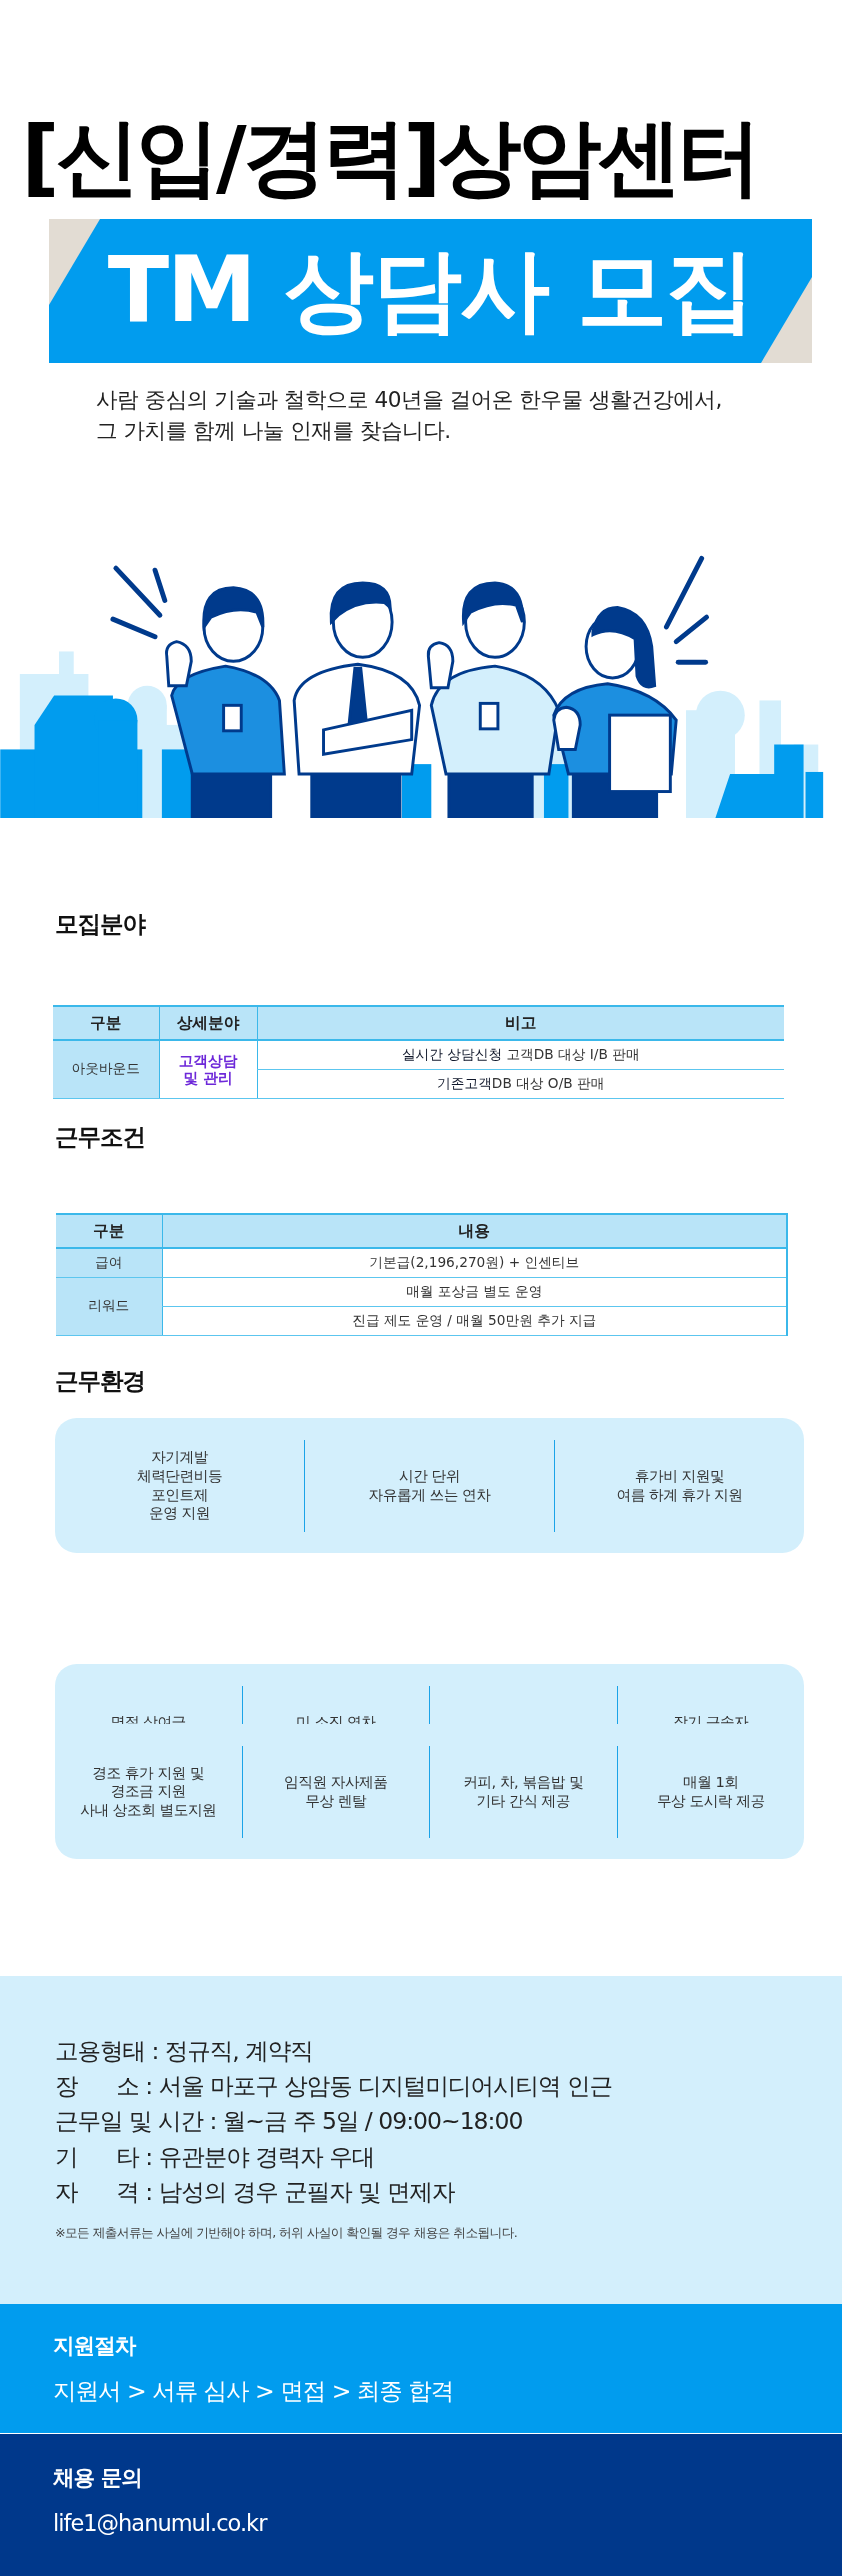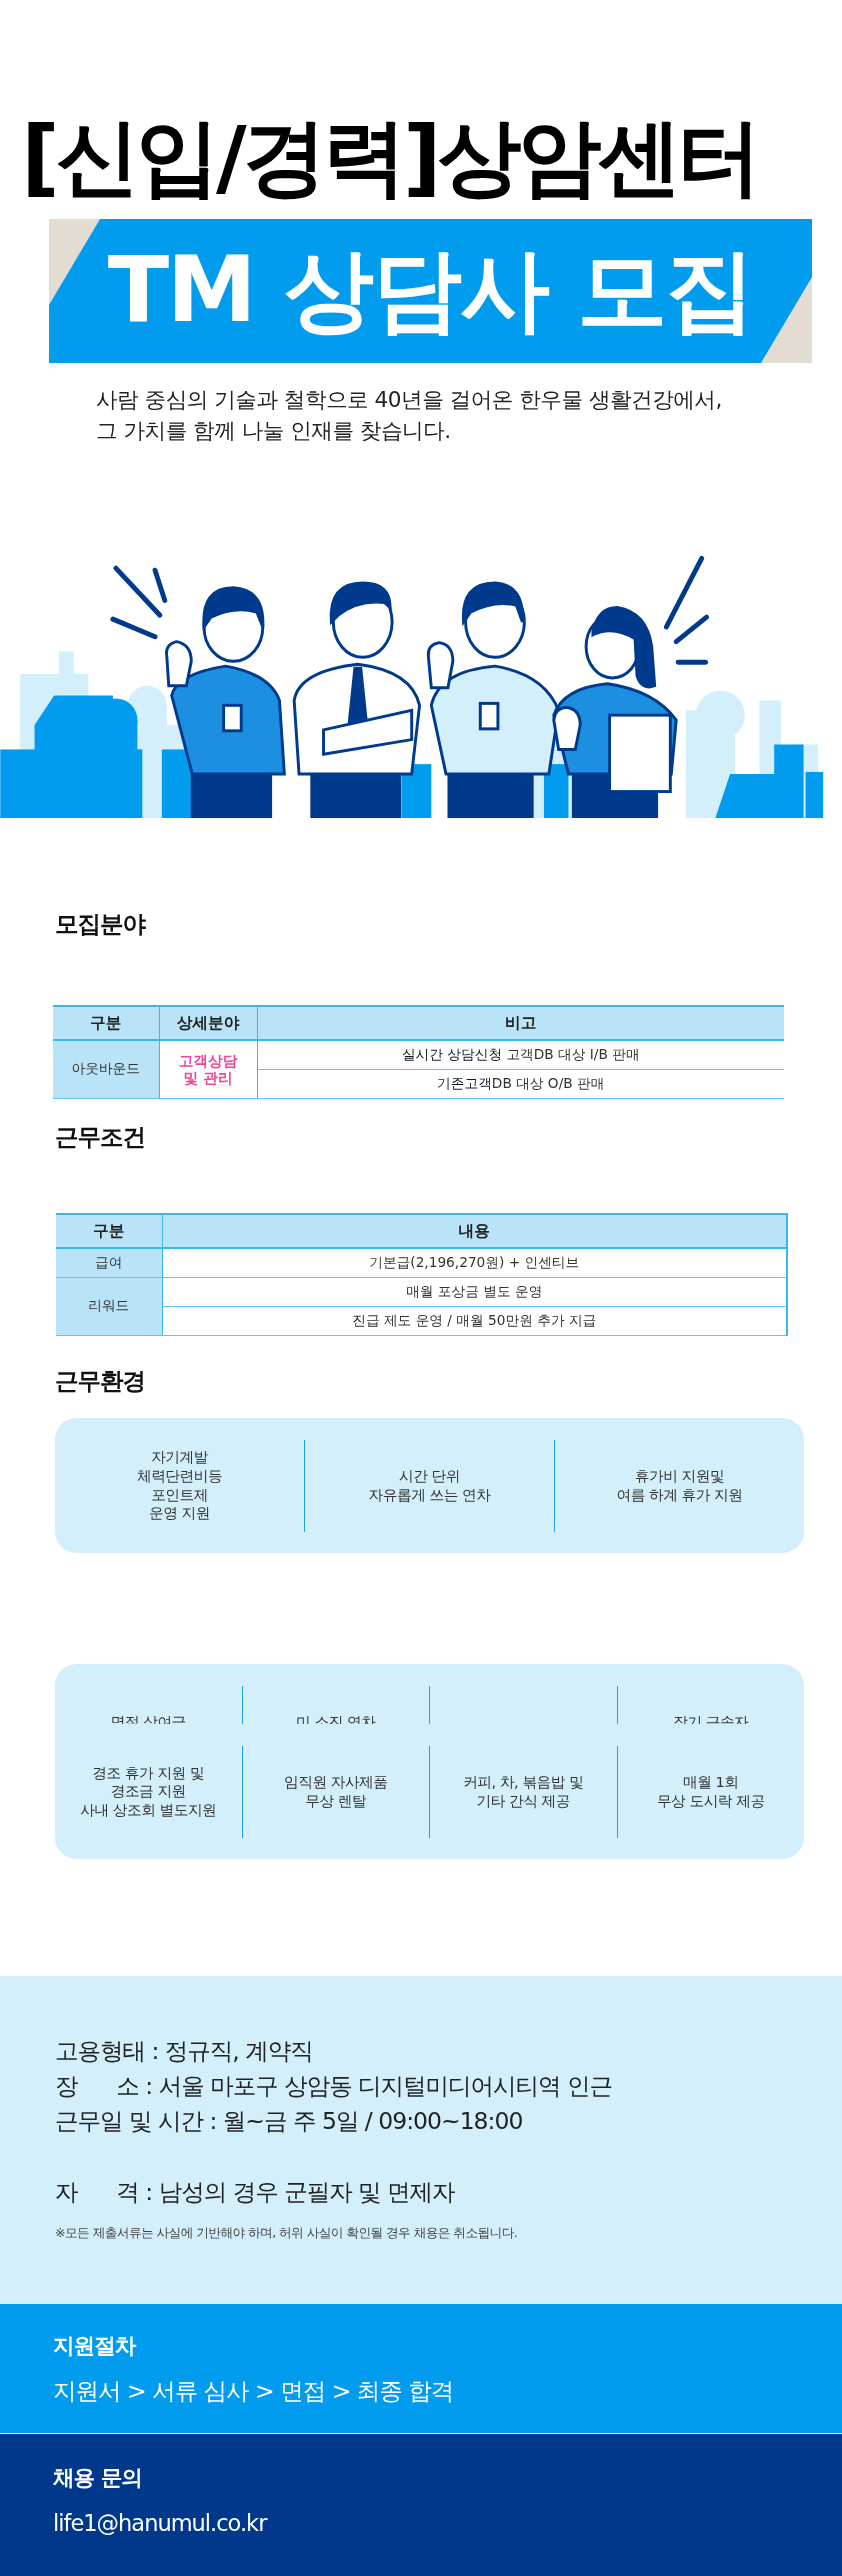--- a/index.html
+++ b/index.html
@@ -19,21 +19,21 @@
 
   
   .sec-h { left:55px; font-size:23.5px; font-weight:bold; color:#111; letter-spacing:-1px; }
 
   
   table.t { position:absolute; border-collapse:collapse; font-size:13.7px; color:#333;margin-top:40px; }
   table.t th { background:#b9e4f8; height:34px; font-size:15.7px; font-weight:bold; color:#222; border-top:2px solid #3bb8ea; border-bottom:2px solid #3bb8ea; border-left:1px solid #3bb8ea; }
   table.t th:first-child { border-left:none; }
   table.t td { height:29px; text-align:center; border-bottom:1.5px solid #5cc6ef; border-left:1px solid #3bb8ea; }
   table.t td.lab { background:#b9e4f8; border-left:none;font-family:Liberation Serif, serif; }
-  table.t td.bold { font-weight:bold; color:#ec4899; }
+  table.t td.bold { font-weight:bold; color:#6d28d9; }
   table.t b { font-weight:normal; color:#0f172a; }
 
   .t1 { left:53px; top:965px; width:731px; }
   .t2 { left:56px; top:1173px; width:732px; border-right:2px solid #3bb8ea; }
 
   
   .bbox { left:55px; width:749px; height:135px; background:#d3effc; border-radius:21.6px; display:flex; align-items:center; }
   .bcell { flex:1; height:92px; display:flex; align-items:center; justify-content:center; text-align:center; font-size:14.7px; line-height:18.6px; color:#333; letter-spacing:-0.5px; white-space:pre-line; border-left:1.5px solid #1aa3e8; }
   .bcell:first-child { border-left:none; }
 
@@ -221,20 +221,21 @@
   <div class="bcell">커피, 차, 볶음밥 및
 기타 간식 제공</div>
   <div class="bcell">매월 1회
 무상 도시락 제공</div>
 </div>
 
 <div class="abs info">
   <div class="info-row" style="top:59px;"><span>고용형태</span> : <span>정규직, 계약직</span></div>
   <div class="info-row" style="top:94px;"><span>장      소</span> : <span>서울 마포구 상암동 디지털미디어시티역 인근</span></div>
   <div class="info-row" style="top:129px;"><span>근무일 및 시간</span> : <span>월~금 주 5일 / 09:00~18:00</span></div>
+  <div class="info-row" style="top:165px;"><span>기      타</span> : <span>유관분야 경력자 우대</span></div>
   <div class="info-row" style="top:200px;"><span>자      격</span> : <span>남성의 경우 군필자 및 면제자</span></div>
   <div class="info-note">※모든 제출서류는 사실에 기반해야 하며, 허위 사실이 확인될 경우 채용은 취소됩니다.</div>
 </div>
 
 <div class="abs proc">
   <div class="h">지원절차</div>
   <div class="v">지원서 &gt; 서류 심사 &gt; 면접 &gt; 최종 합격</div>
 </div>
 
 <div class="abs contact">

